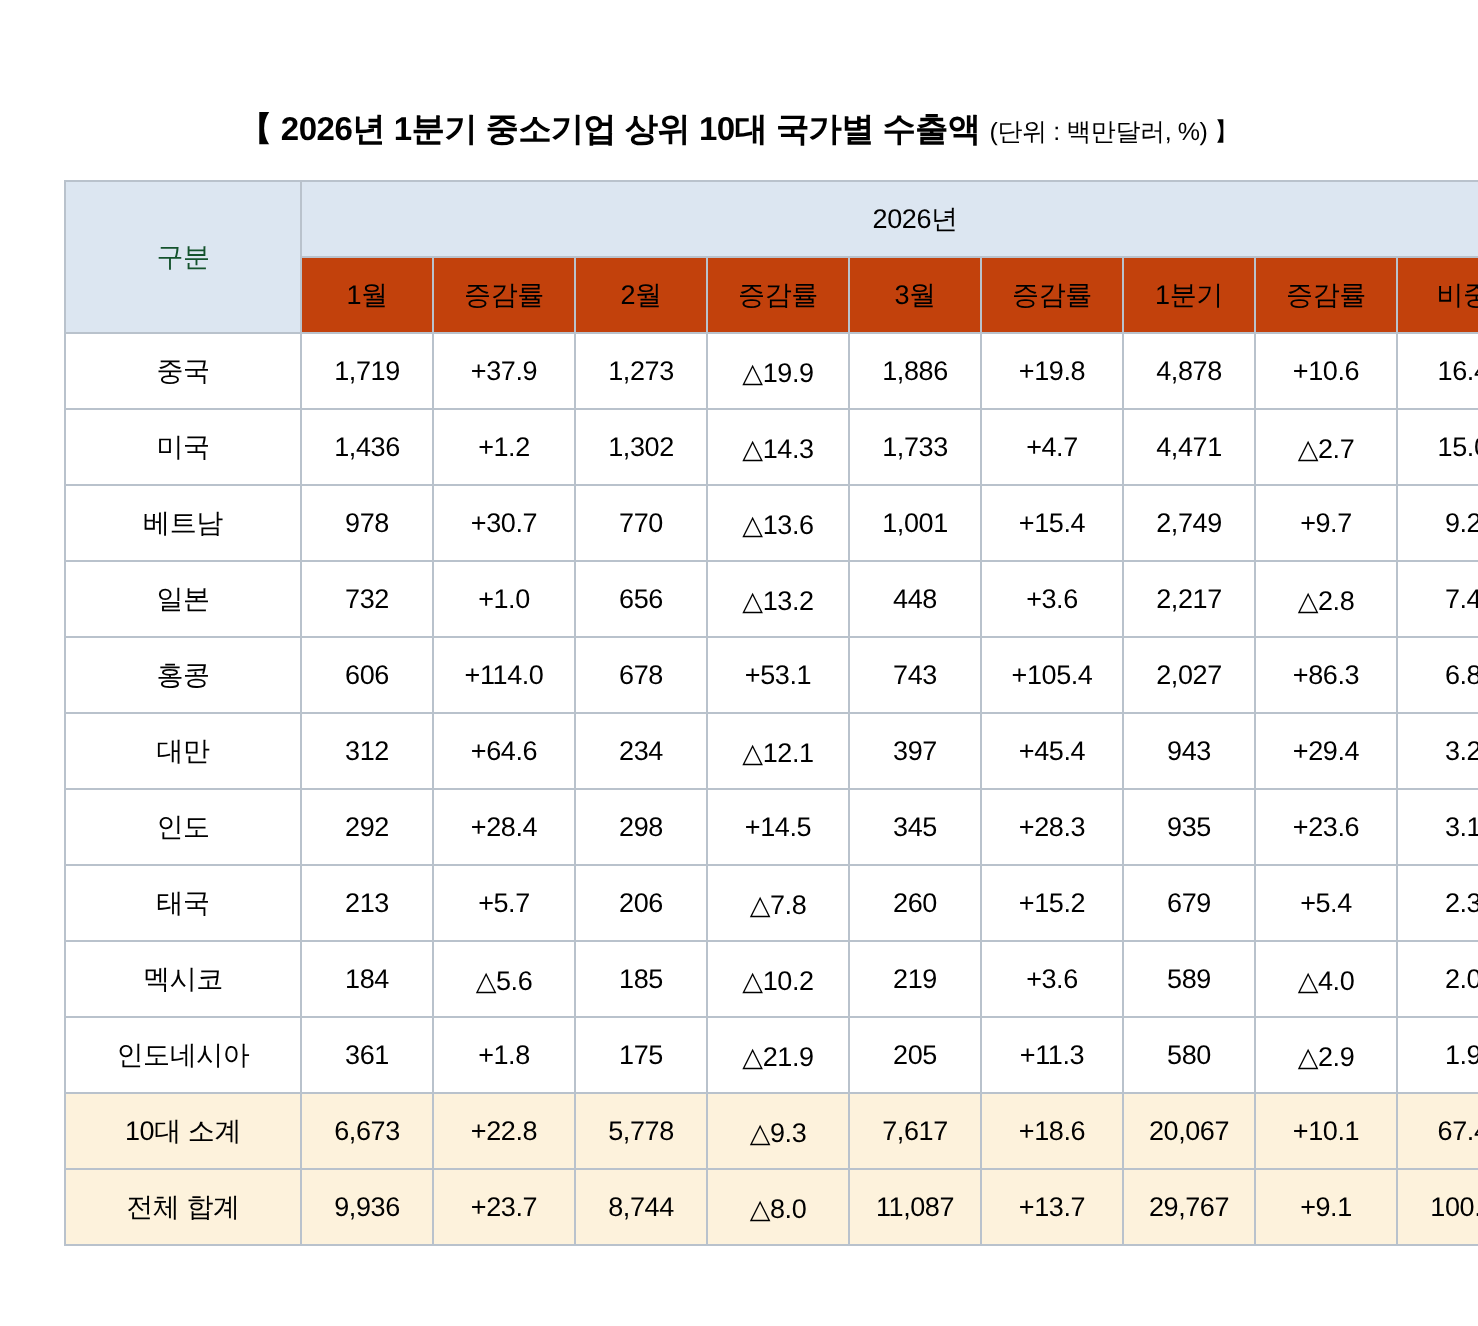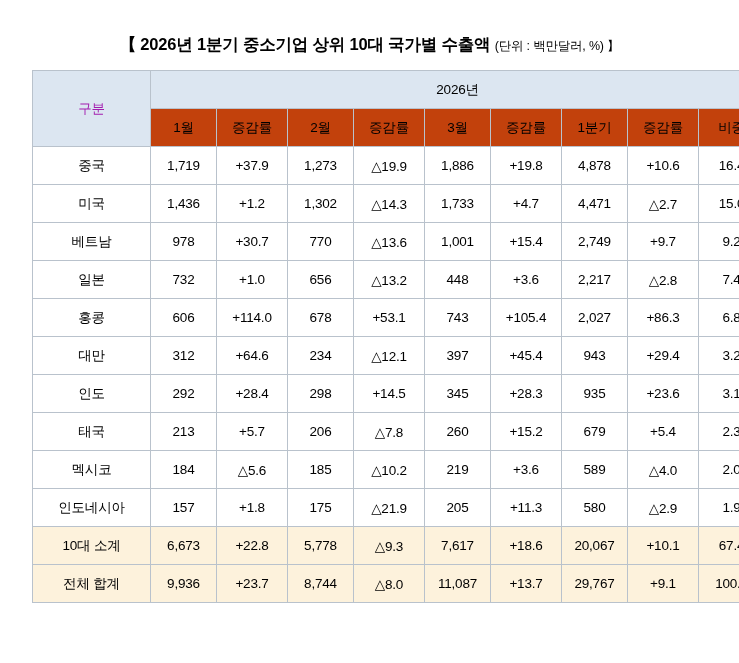--- a/index.html
+++ b/index.html
@@ -16,21 +16,21 @@
   }
   .page {
     width: 739px;
     height: 663px;
     position: relative;
     box-sizing: border-box;
     padding: 0 32px;
   }
   .title-wrap {
     text-align: center;
-    padding-top: 34px;
+    padding-top: 54px;
     padding-bottom: 14px;
     white-space: nowrap;
   }
   .title-main {
     font-size: 16.5px;
     font-weight: bold;
     letter-spacing: -0.2px;
   }
   .title-unit {
     font-size: 12.5px;
@@ -53,21 +53,21 @@
     text-align: center;
     vertical-align: middle;
     letter-spacing: -0.2px;
     box-sizing: border-box;
   }
   
   .hdr {
     background: #dce6f1;
     font-weight: bold;
     font-size: 14px;
-    color: #a21caf;
+    color: #14532d;
   }
   .hdr-sub {
     background: #c2410c;
     font-weight: bold;
     font-size: 13.5px;
   }
   .hdr-year {
     background: #dce6f1;
     font-weight: bold;
     font-size: 14px;
@@ -245,21 +245,21 @@
         <td class="num">185</td>
         <td class="num">△10.2</td>
         <td class="num">219</td>
         <td class="num">+3.6</td>
         <td class="num">589</td>
         <td class="num">△4.0</td>
         <td class="num">2.0</td>
       </tr>
       <tr>
         <td class="name">인도네시아</td>
-        <td class="num">157</td>
+        <td class="num">361</td>
         <td class="num">+1.8</td>
         <td class="num">175</td>
         <td class="num">△21.9</td>
         <td class="num">205</td>
         <td class="num">+11.3</td>
         <td class="num">580</td>
         <td class="num">△2.9</td>
         <td class="num">1.9</td>
       </tr>
       <tr class="total sep-top">

